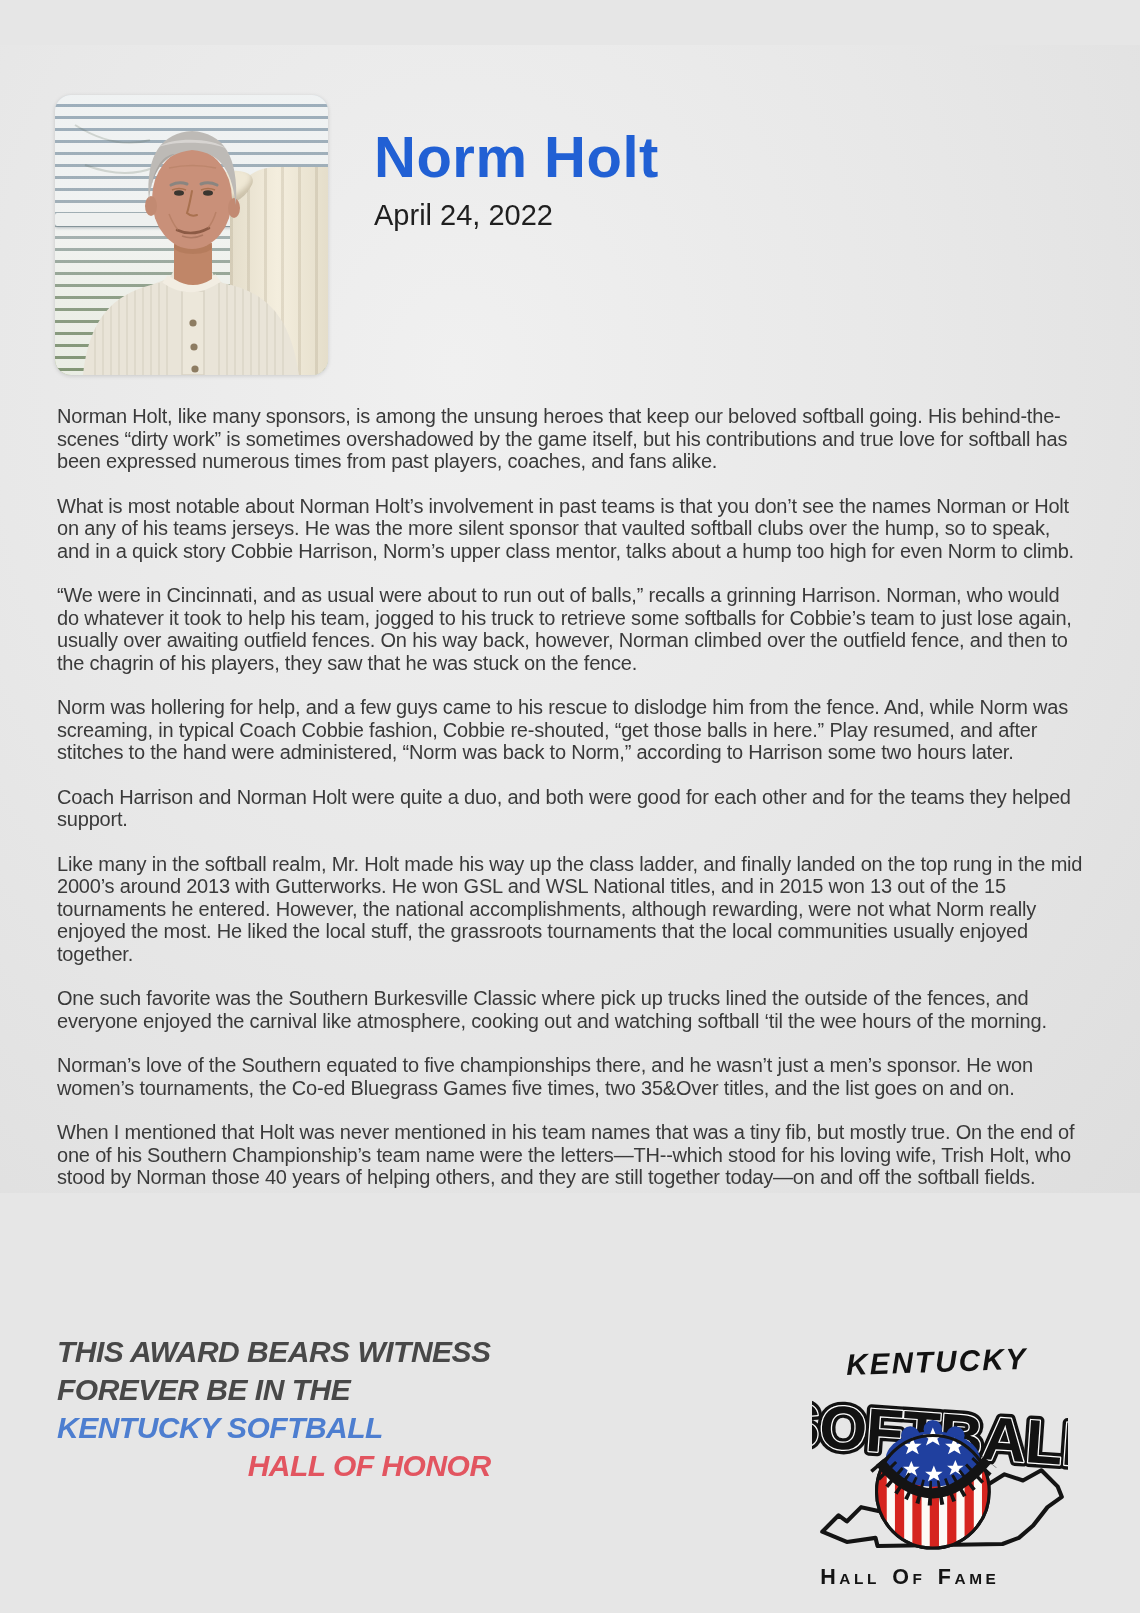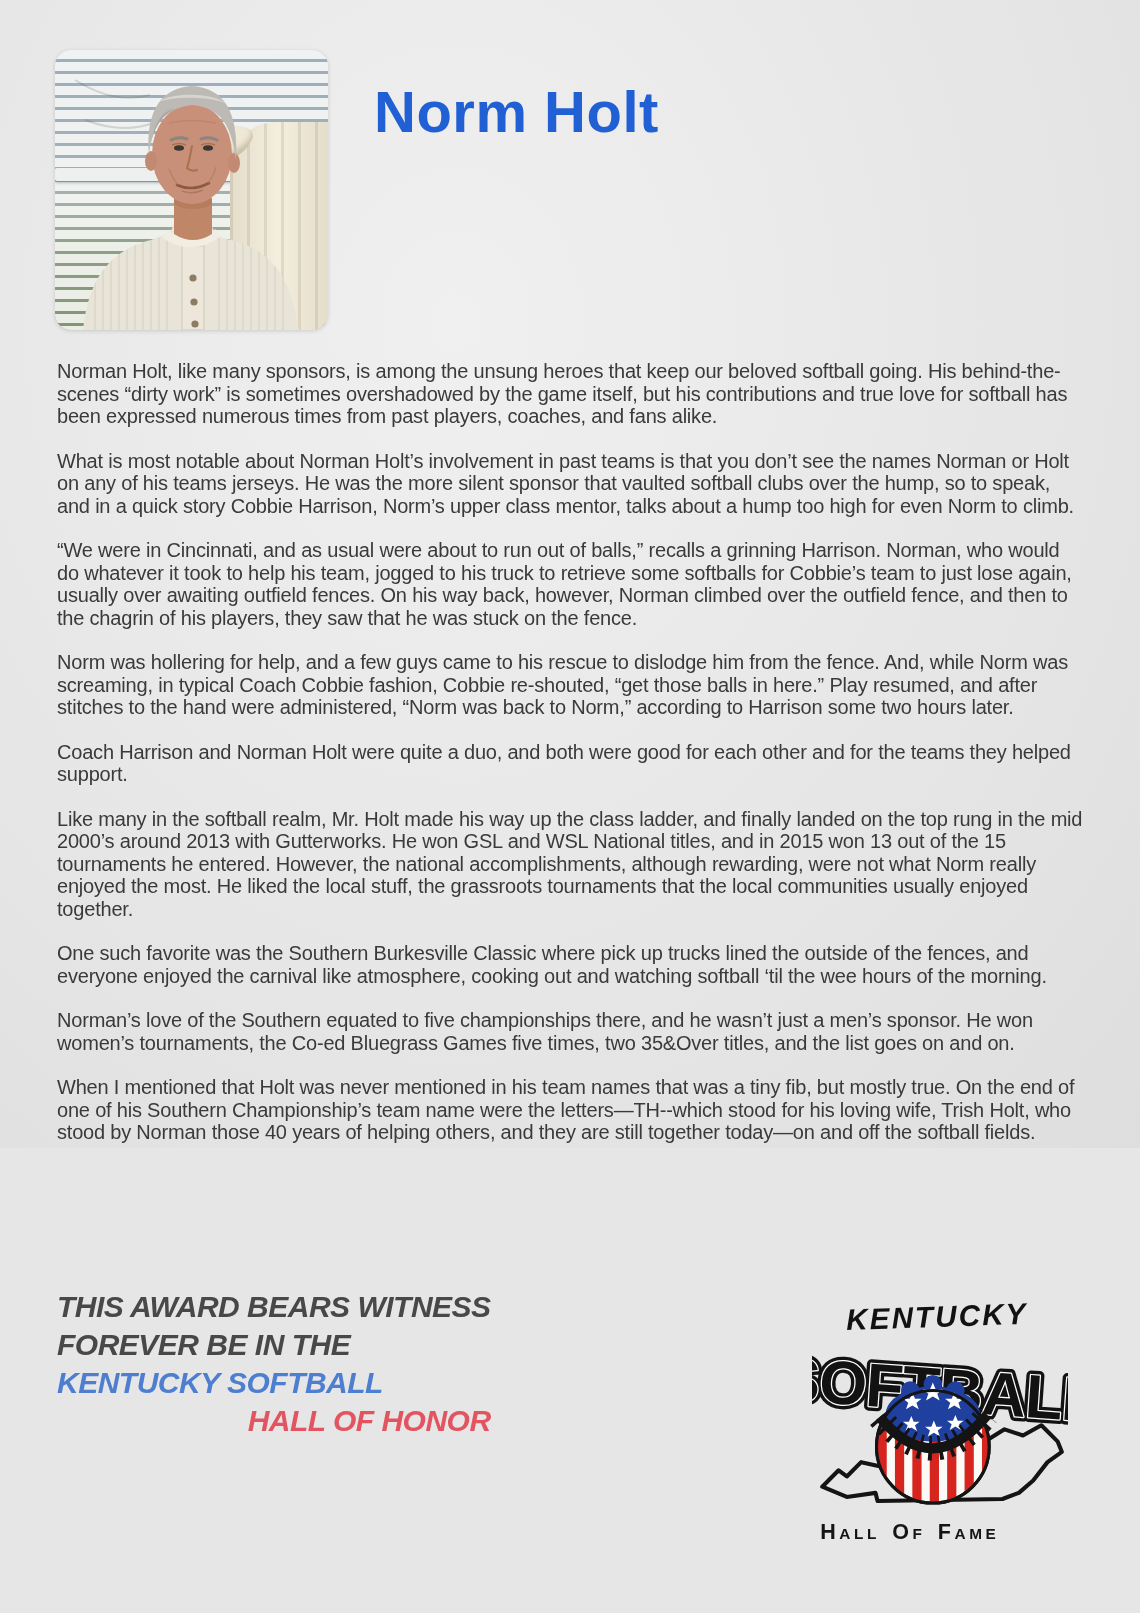--- a/index.html
+++ b/index.html
@@ -5,20 +5,21 @@
   html,body{margin:0;padding:0;}
   body{
     width:1140px;height:1613px;
     font-family:"Liberation Sans", sans-serif;
     background:#e6e6e6;
     overflow:hidden;
   }
   .page{
     position:relative;width:1140px;height:1148px;
     background:radial-gradient(ellipse at 40% 28%, #f0f0f0 0%, #e8e8e8 48%, #dedede 100%);
+    margin-top:45px;
   }
 
   
   .header{display:flex;padding:50px 0 0 55px;}
   .photo{
     position:relative;width:273px;height:280px;border-radius:16px;overflow:hidden;
     flex:0 0 auto;
     background:linear-gradient(180deg,#bfcdd8 0%,#c6cfd2 38%,#ccd2c4 52%,#a8b584 72%,#93a566 100%);
     box-shadow:0 1px 4px rgba(0,0,0,.15);
   }
@@ -132,20 +133,21 @@
         <path d="M122,135 Q137,142 154,133" stroke="#8c5a44" stroke-width="2.6" fill="none" stroke-linecap="round"></path>
         <path d="M127,141 Q137,145 148,140" stroke="#8c5a44" stroke-width="1.4" fill="none" opacity="0.45"></path>
 
         <path d="M114,119 Q118,129 123,135 M161,117 Q158,127 153,133" stroke="#b07a5e" stroke-width="1.5" fill="none" opacity="0.65"></path>
         <path d="M114,73 Q137,68 161,73" stroke="#b07a5e" stroke-width="1.3" fill="none" opacity="0.45"></path>
       </svg>
     </div>
 
     <div class="hinfo">
       <h1 class="name">Norm Holt</h1>
+      <div class="date">April 24, 2022</div>
     </div>
   </div>
 
   <div class="bio">
     <p>Norman Holt, like many sponsors, is among the unsung heroes that keep our beloved softball going.  His behind-the-scenes “dirty work” is sometimes overshadowed by the game itself, but his contributions and true love for softball has been expressed numerous times from past players, coaches, and fans alike.</p>
     <p>What is most notable about Norman Holt’s involvement in past teams is that you don’t see the names Norman or Holt on any of his teams jerseys.  He was the more silent sponsor that vaulted softball clubs over the hump, so to speak, and in a quick story Cobbie Harrison, Norm’s upper class mentor, talks about a hump too high for even Norm to climb.</p>
     <p>“We were in Cincinnati, and as usual were about to run out of balls,” recalls a grinning Harrison.  Norman, who would do whatever it took to help his team, jogged to his truck to retrieve some softballs for Cobbie’s team to just lose again, usually over awaiting outfield fences.  On his way back, however, Norman climbed over the outfield fence, and then to the chagrin of his players, they saw that he was stuck on the fence.</p>
     <p>Norm was hollering for help, and a few guys came to his rescue to dislodge him from the fence.  And, while Norm was screaming, in typical Coach Cobbie fashion, Cobbie re-shouted, “get those balls in here.” Play resumed, and after stitches to the hand were administered, “Norm was back to Norm,” according to Harrison some two hours later.</p>
     <p>Coach Harrison and Norman Holt were quite a duo, and both were good for each other and for the teams they helped support.</p>
     <p>Like many in the softball realm, Mr. Holt made his way up the class ladder, and finally landed on the top rung in the mid 2000’s around 2013 with Gutterworks.  He won GSL and WSL National titles, and in 2015 won 13 out of the 15 tournaments he entered.  However, the national accomplishments, although rewarding, were not what Norm really enjoyed the most.  He liked the local stuff, the grassroots tournaments that the local communities usually enjoyed together.</p>

